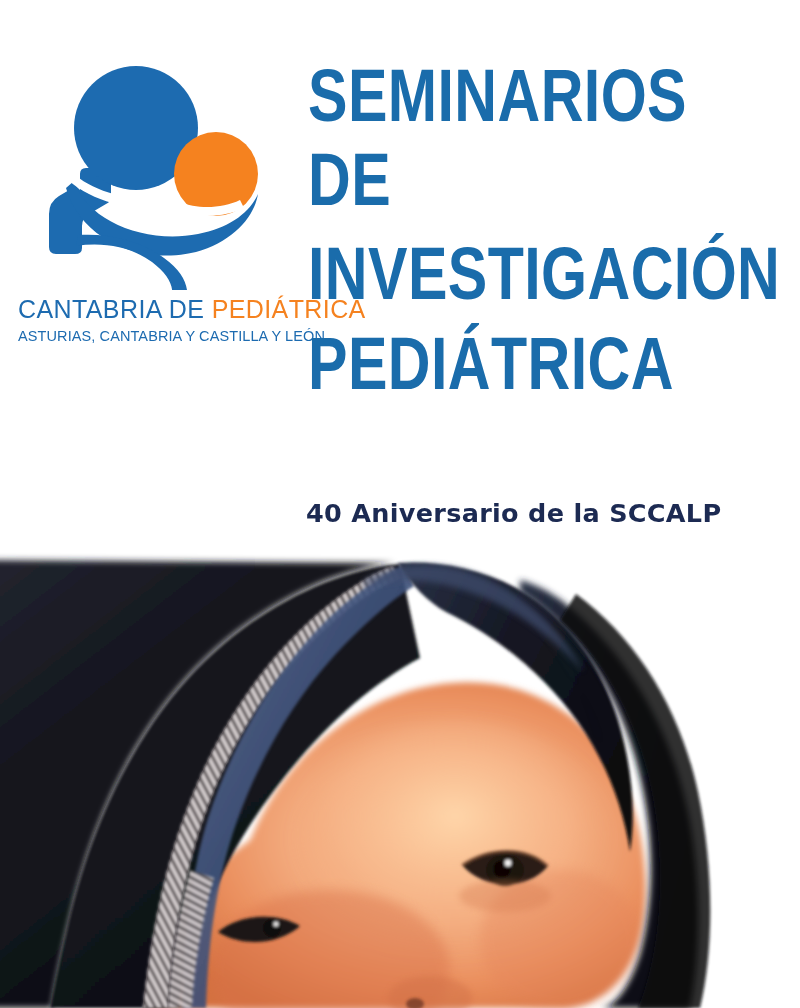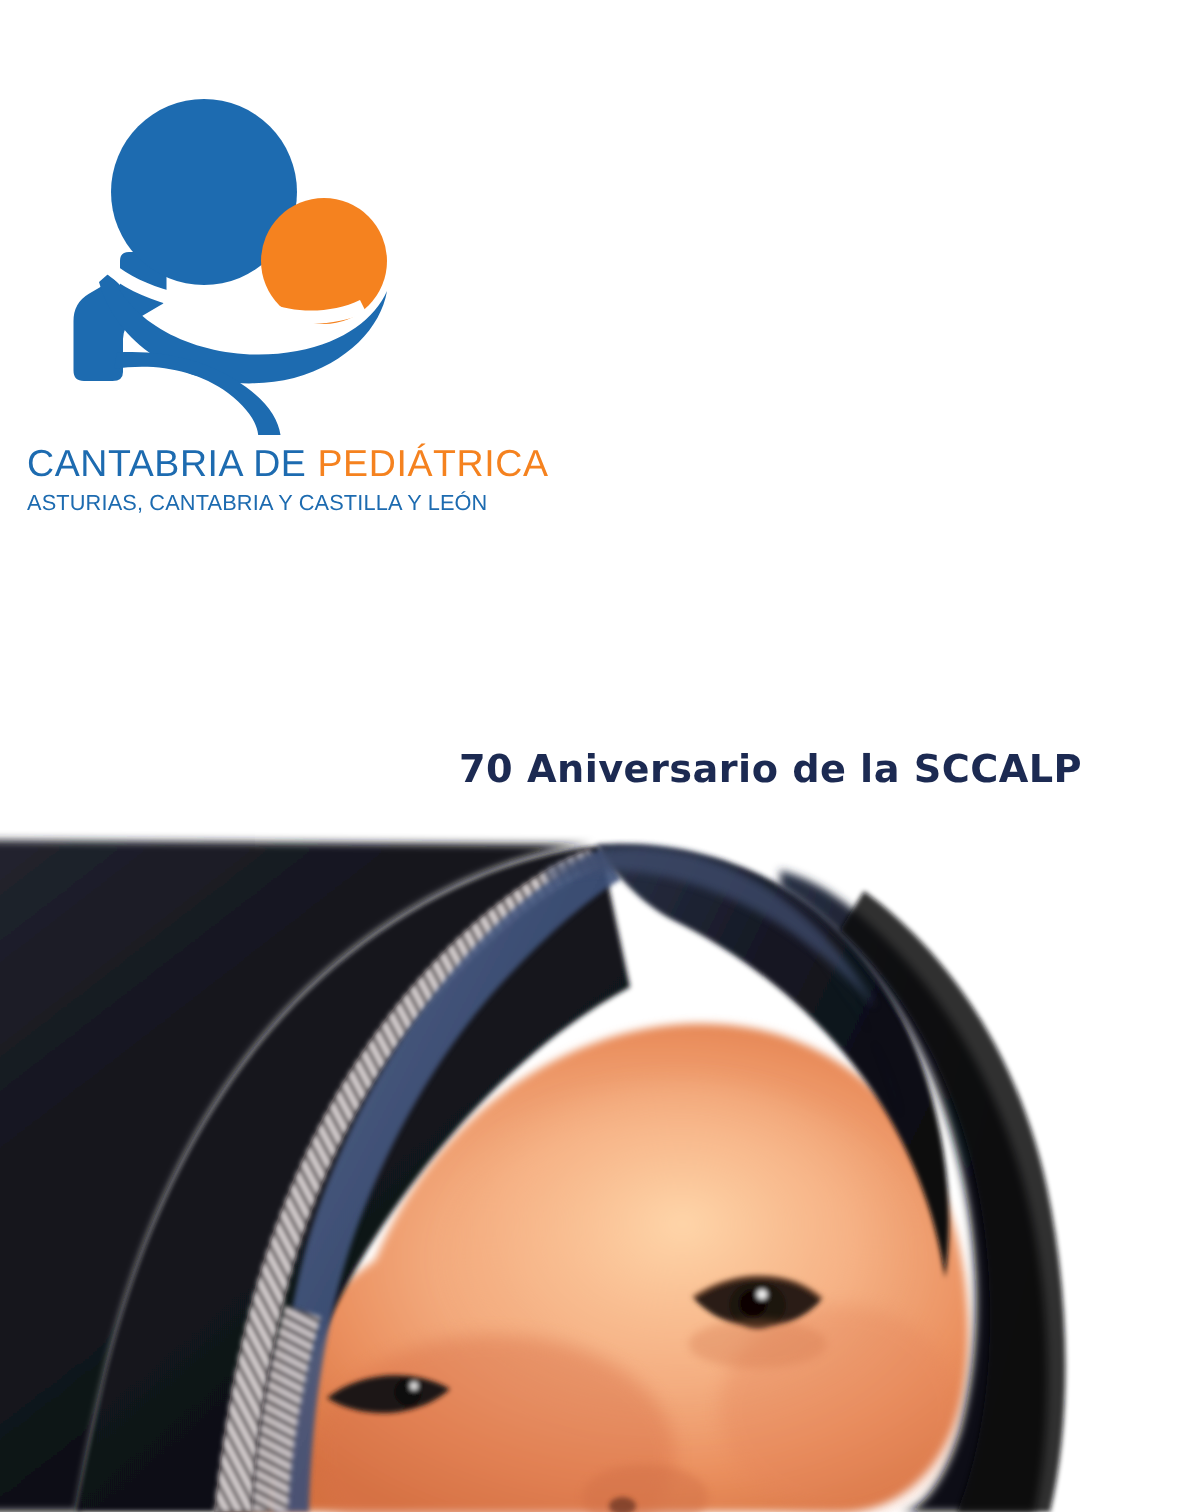--- a/index.html
+++ b/index.html
@@ -180,22 +180,28 @@
       </svg>
     </div>
 
     <div id="logo-wordmark">
       <div class="lw-line1"><span class="lw-soc">CANTABRIA DE </span><span class="lw-ped">PEDIÁTRICA</span></div>
       <div class="lw-line2">ASTURIAS, CANTABRIA Y CASTILLA Y LEÓN</div>
     </div>
 
   </div>
 
-
-  <div id="subtitle">70 Aniversario de la SCCALP</div>
+  <div id="title-block">
+    <div class="title-line t-seminarios">SEMINARIOS</div>
+    <div class="title-line t-de">DE</div>
+    <div class="title-line t-investigacion">INVESTIGACIÓN</div>
+    <div class="title-line t-pediatrica">PEDIÁTRICA</div>
+  </div>
+
+  <div id="subtitle">40 Aniversario de la SCCALP</div>
 
   <div id="place-year">
     <span class="py-city">Oviedo</span>
     <span class="py-year">2006</span>
   </div>
 
   <div id="photo">
     <svg width="800" height="468" viewBox="0 0 800 468" xmlns="http://www.w3.org/2000/svg">
       <defs>
 

